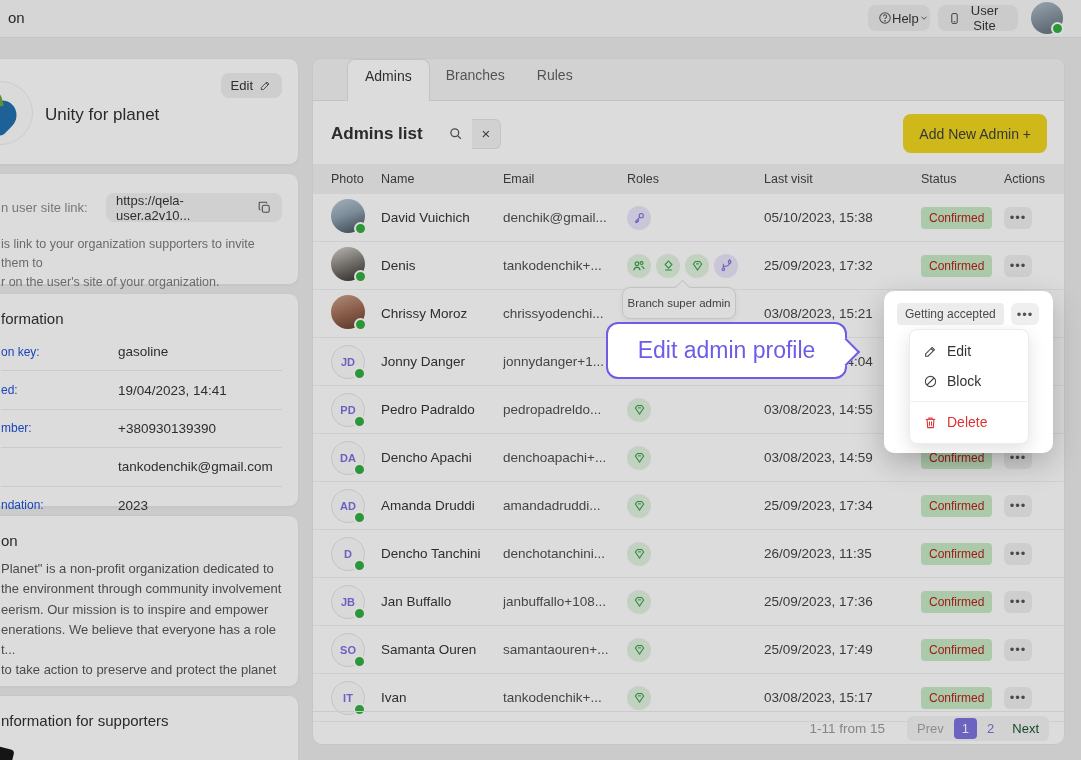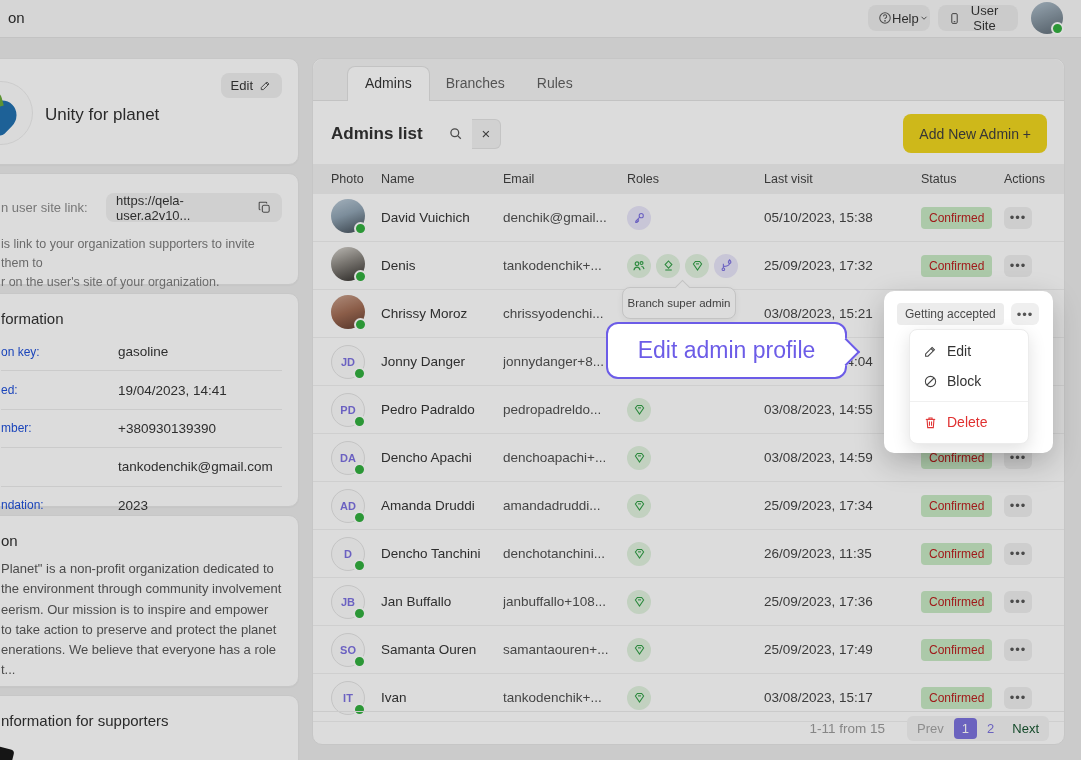--- a/index.html
+++ b/index.html
@@ -46,21 +46,21 @@
 
   .card-desc{top:515px;height:170px}
   .desc-text{margin-top:10px;font-size:13px;color:#555;line-height:1.56}
   .read-more{display:block;text-align:right;margin-top:11px;font-size:13px;color:#6b5fd6;text-decoration:underline}
 
   .card-sup{top:695px;height:90px}
   .blob{position:absolute;left:-5px;top:748px;width:18px;height:16px;background:#161616;border-radius:4px;transform:rotate(14deg);z-index:2}
 
   
   .panel{position:absolute;left:312px;top:58px;width:753px;height:687px;background:#fff;border:1px solid #e5e5e5;border-radius:10px;z-index:1;box-sizing:border-box}
-  .tabstrip{height:42px;background:#f4f4f4;border-bottom:1px solid #e2e2e2;border-radius:10px 10px 0 0;display:flex;align-items:flex-end;padding-left:34px;box-sizing:border-box}
+  .tabstrip{height:42px;background:#f4f4f4;border-bottom:1px solid #e2e2e2;border-radius:10px 10px 0 0;display:flex;padding-left:34px;box-sizing:border-box}
   .tab{font-size:14px;color:#5f5f5f;padding:8px 16px 9px}
   .tab.active{background:#fff;color:#333;border:1px solid #e2e2e2;border-bottom:none;border-radius:8px 8px 0 0;margin-bottom:-1px;padding:8px 17px 10px}
 
   .toolbar{display:flex;align-items:center;height:39px;margin:13px 17px 0 18px}
   .t-title{font-size:17px;font-weight:bold;color:#2f2f2f;width:112px}
   .t-search-icon{color:#555;margin:0 8px 0 4px}
   .t-input{width:342px;height:28px;border:1px solid #d9d9d9;border-radius:6px 0 0 6px;background:#fcfcfc;padding:0 11px;font-size:13.5px;color:#333;outline:none}
   .t-input::placeholder{color:#a3a3a3}
   .t-clear{width:29px;height:30px;background:#f2f2f2;border:1px solid #e3e3e3;border-left:none;border-radius:0 6px 6px 0;font-size:15px;color:#444}
   .t-add{margin-left:auto;height:39px;padding:0 16px;background:#EFD51C;border-radius:8px;font-size:14px;color:#3c3c3c}
@@ -213,22 +213,22 @@
   </div>
 </div>
 
 <div class="card card-desc">
   <div class="card-inner">
     <div class="card-h">on</div>
     <div class="desc-text">
       <div>Planet" is a non-profit organization dedicated to</div>
       <div>the environment through community involvement</div>
       <div>eerism. Our mission is to inspire and empower</div>
+      <div>enerations. We believe that everyone has a role t...</div>
       <div>to take action to preserve and protect the planet</div>
-      <div>enerations. We believe that everyone has a role t...</div>
     </div>
     <a class="read-more" href="#">Reed more</a>
   </div>
 </div>
 
 <div class="card card-sup">
   <div class="card-inner">
     <div class="card-h">nformation for supporters</div>
   </div>
 </div>
@@ -332,21 +332,21 @@
     <div class="c-visit">03/08/2023, 15:21</div>
     <div><span class="badge badge-gray">Getting accepted</span></div>
     <div><button class="dots">•••</button></div>
   </div>
       <div class="tgrid trow">
     <div><span class="avatar">
             <span class="av-initials">JD</span>
             <span class="dot"></span>
           </span></div>
     <div class="c-name">Jonny Danger</div>
-    <div class="c-email">jonnydanger+8...</div>
+    <div class="c-email">jonnydanger+1...</div>
     <div class="c-roles"></div>
     <div class="c-visit">03/08/2023, 14:04</div>
     <div><span class="badge badge-green">Confirmed</span></div>
     <div><button class="dots">•••</button></div>
   </div>
       <div class="tgrid trow">
     <div><span class="avatar">
             <span class="av-initials">PD</span>
             <span class="dot"></span>
           </span></div>

